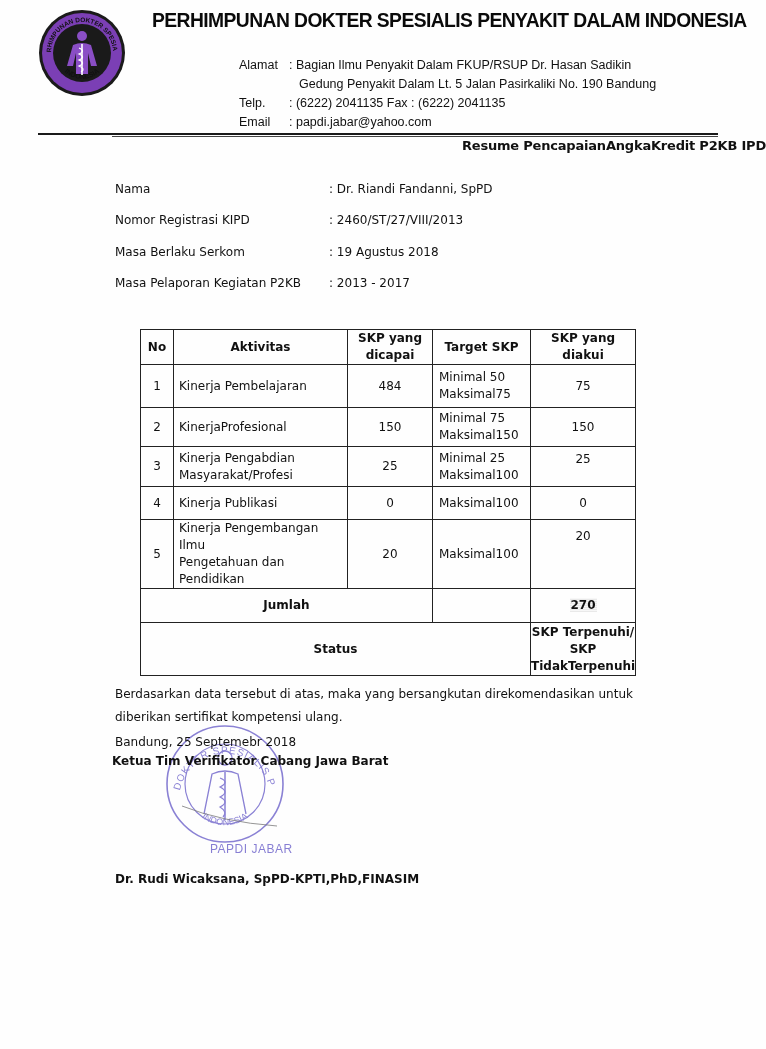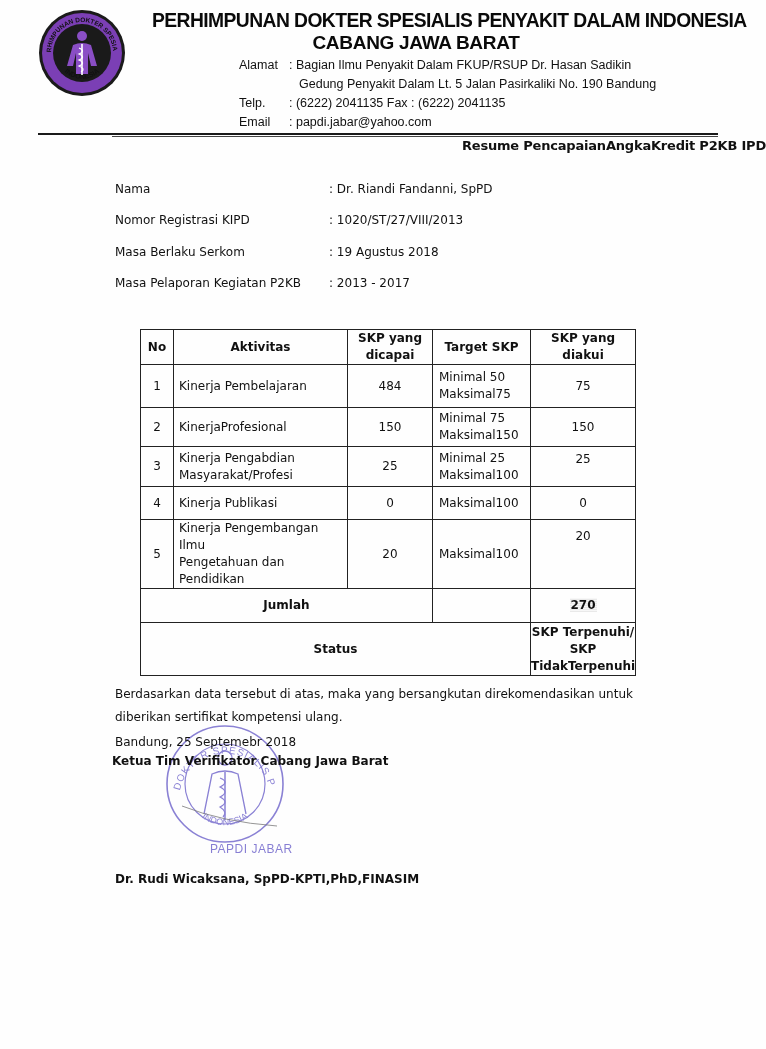--- a/index.html
+++ b/index.html
@@ -82,21 +82,20 @@
 
       <circle cx="45" cy="28" r="5" fill="#8a4ec5"></circle>
       <path d="M 30 58 L 36 37 Q 45 33 54 37 L 60 58 L 54 58 L 51 45 L 51 66 L 39 66 L 39 45 L 36 58 Z" fill="#8a4ec5"></path>
 
       <line x1="45" y1="36" x2="45" y2="67" stroke="#fff" stroke-width="1.6"></line>
       <path d="M 42 40 Q 49 43 42 46 Q 49 49 42 52 Q 49 55 42 58 Q 49 61 44 64" stroke="#fff" stroke-width="1.3" fill="none"></path>
     </svg>
   </div>
 
   <div class="org-title">PERHIMPUNAN DOKTER SPESIALIS PENYAKIT DALAM INDONESIA</div>
-  <div class="org-branch">CABANG JAWA BARAT</div>
 
   <div class="contact">
     <div class="contact-row">
       <span class="contact-label">Alamat</span>
       <span class="contact-value">: Bagian Ilmu Penyakit Dalam FKUP/RSUP Dr. Hasan Sadikin</span>
     </div>
     <div class="contact-row">
       <span class="contact-indent">Gedung Penyakit Dalam Lt. 5  Jalan Pasirkaliki No. 190 Bandung</span>
     </div>
     <div class="contact-row">
@@ -114,21 +113,21 @@
 
   <div class="doc-title">Resume PencapaianAngkaKredit P2KB IPD</div>
 
   <div class="info">
     <div class="info-row">
       <span class="info-label">Nama</span>
       <span class="info-value">: Dr. Riandi Fandanni, SpPD</span>
     </div>
     <div class="info-row">
       <span class="info-label">Nomor Registrasi KIPD</span>
-      <span class="info-value">: 1020/ST/27/VIII/2013</span>
+      <span class="info-value">: 2460/ST/27/VIII/2013</span>
     </div>
     <div class="info-row">
       <span class="info-label">Masa Berlaku Serkom</span>
       <span class="info-value">: 19 Agustus 2018</span>
     </div>
     <div class="info-row">
       <span class="info-label">Masa Pelaporan Kegiatan P2KB</span>
       <span class="info-value">: 2013 - 2017</span>
     </div>
   </div>

